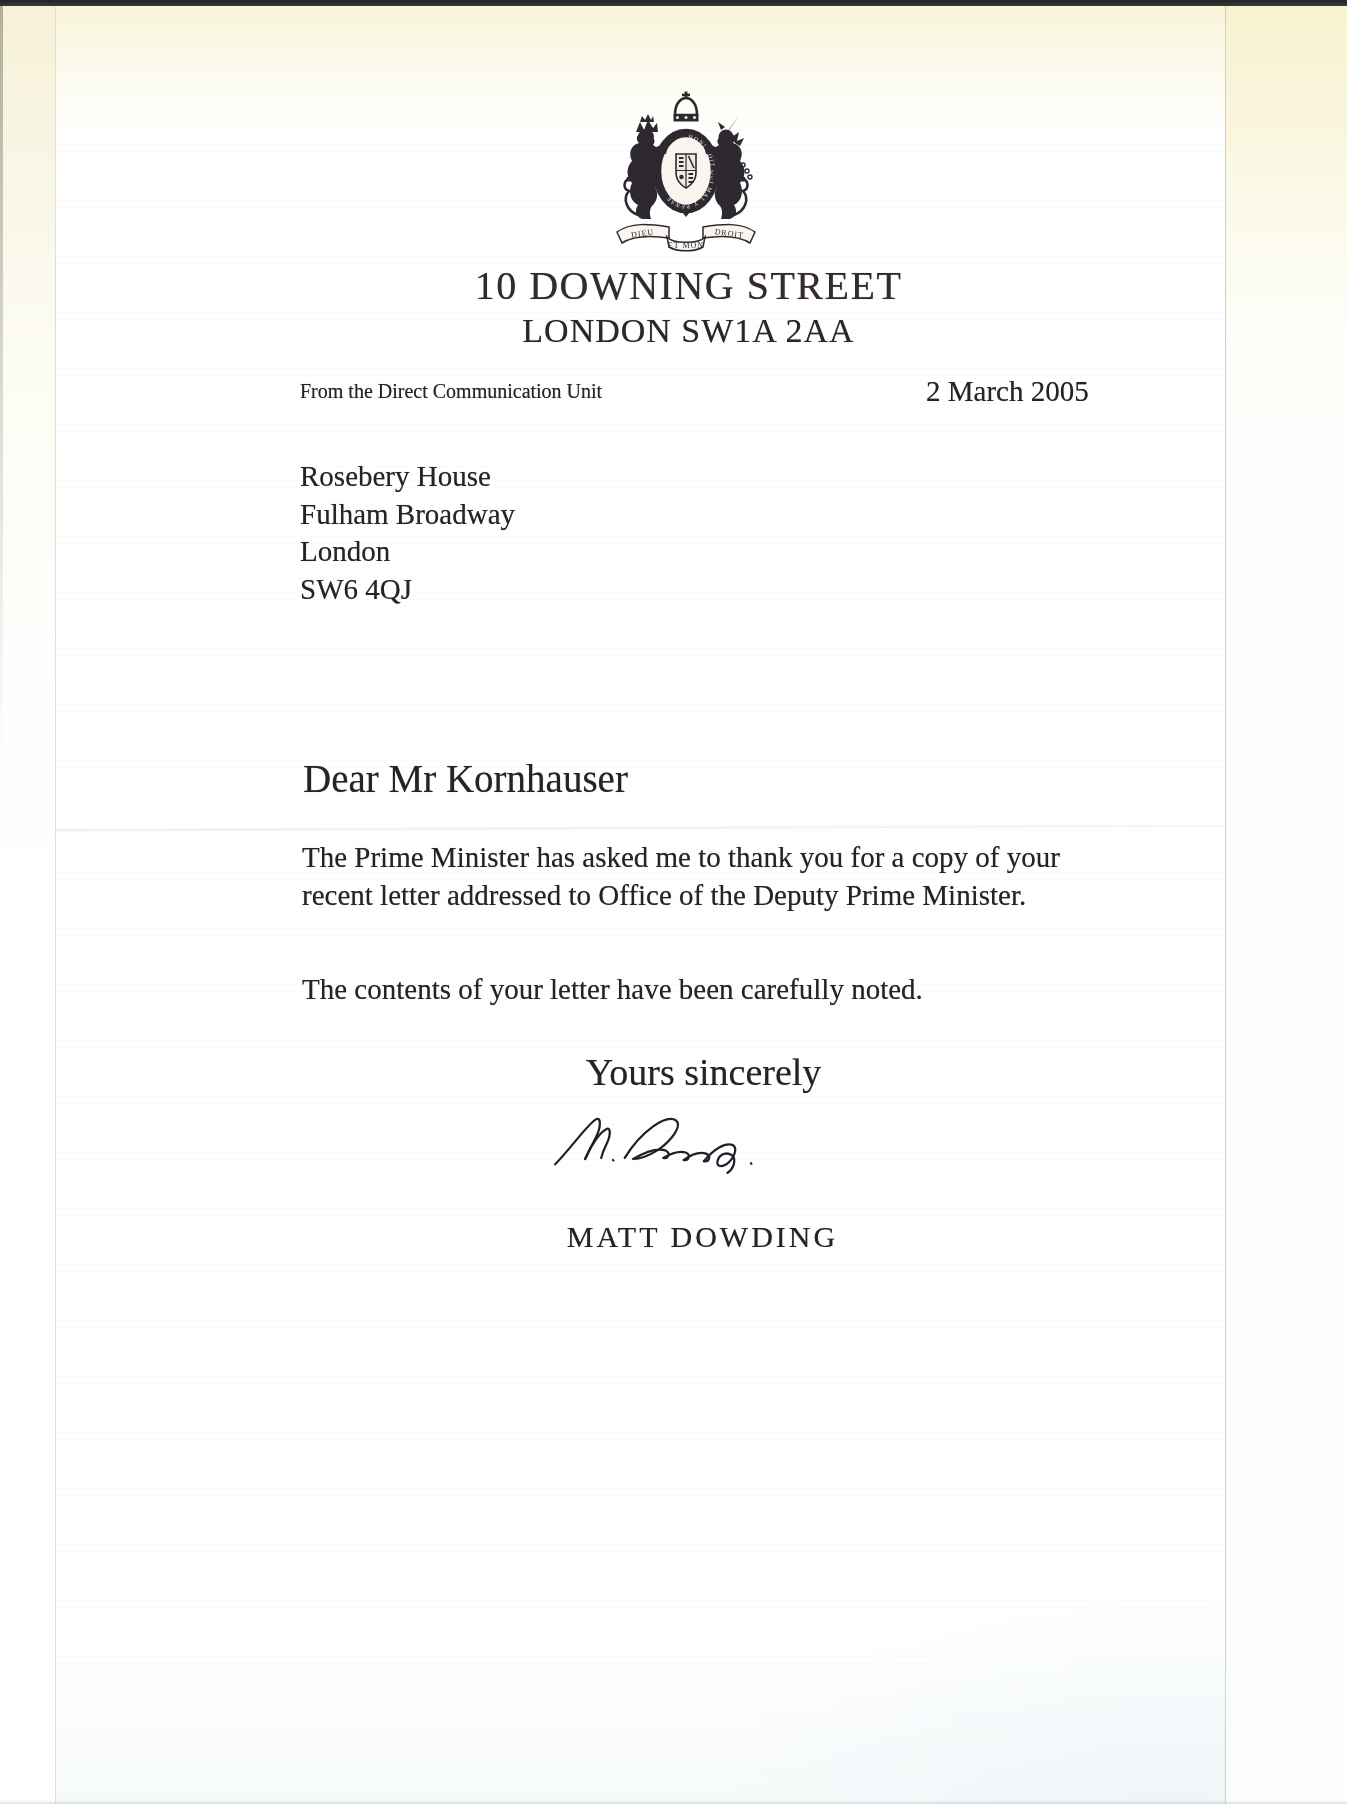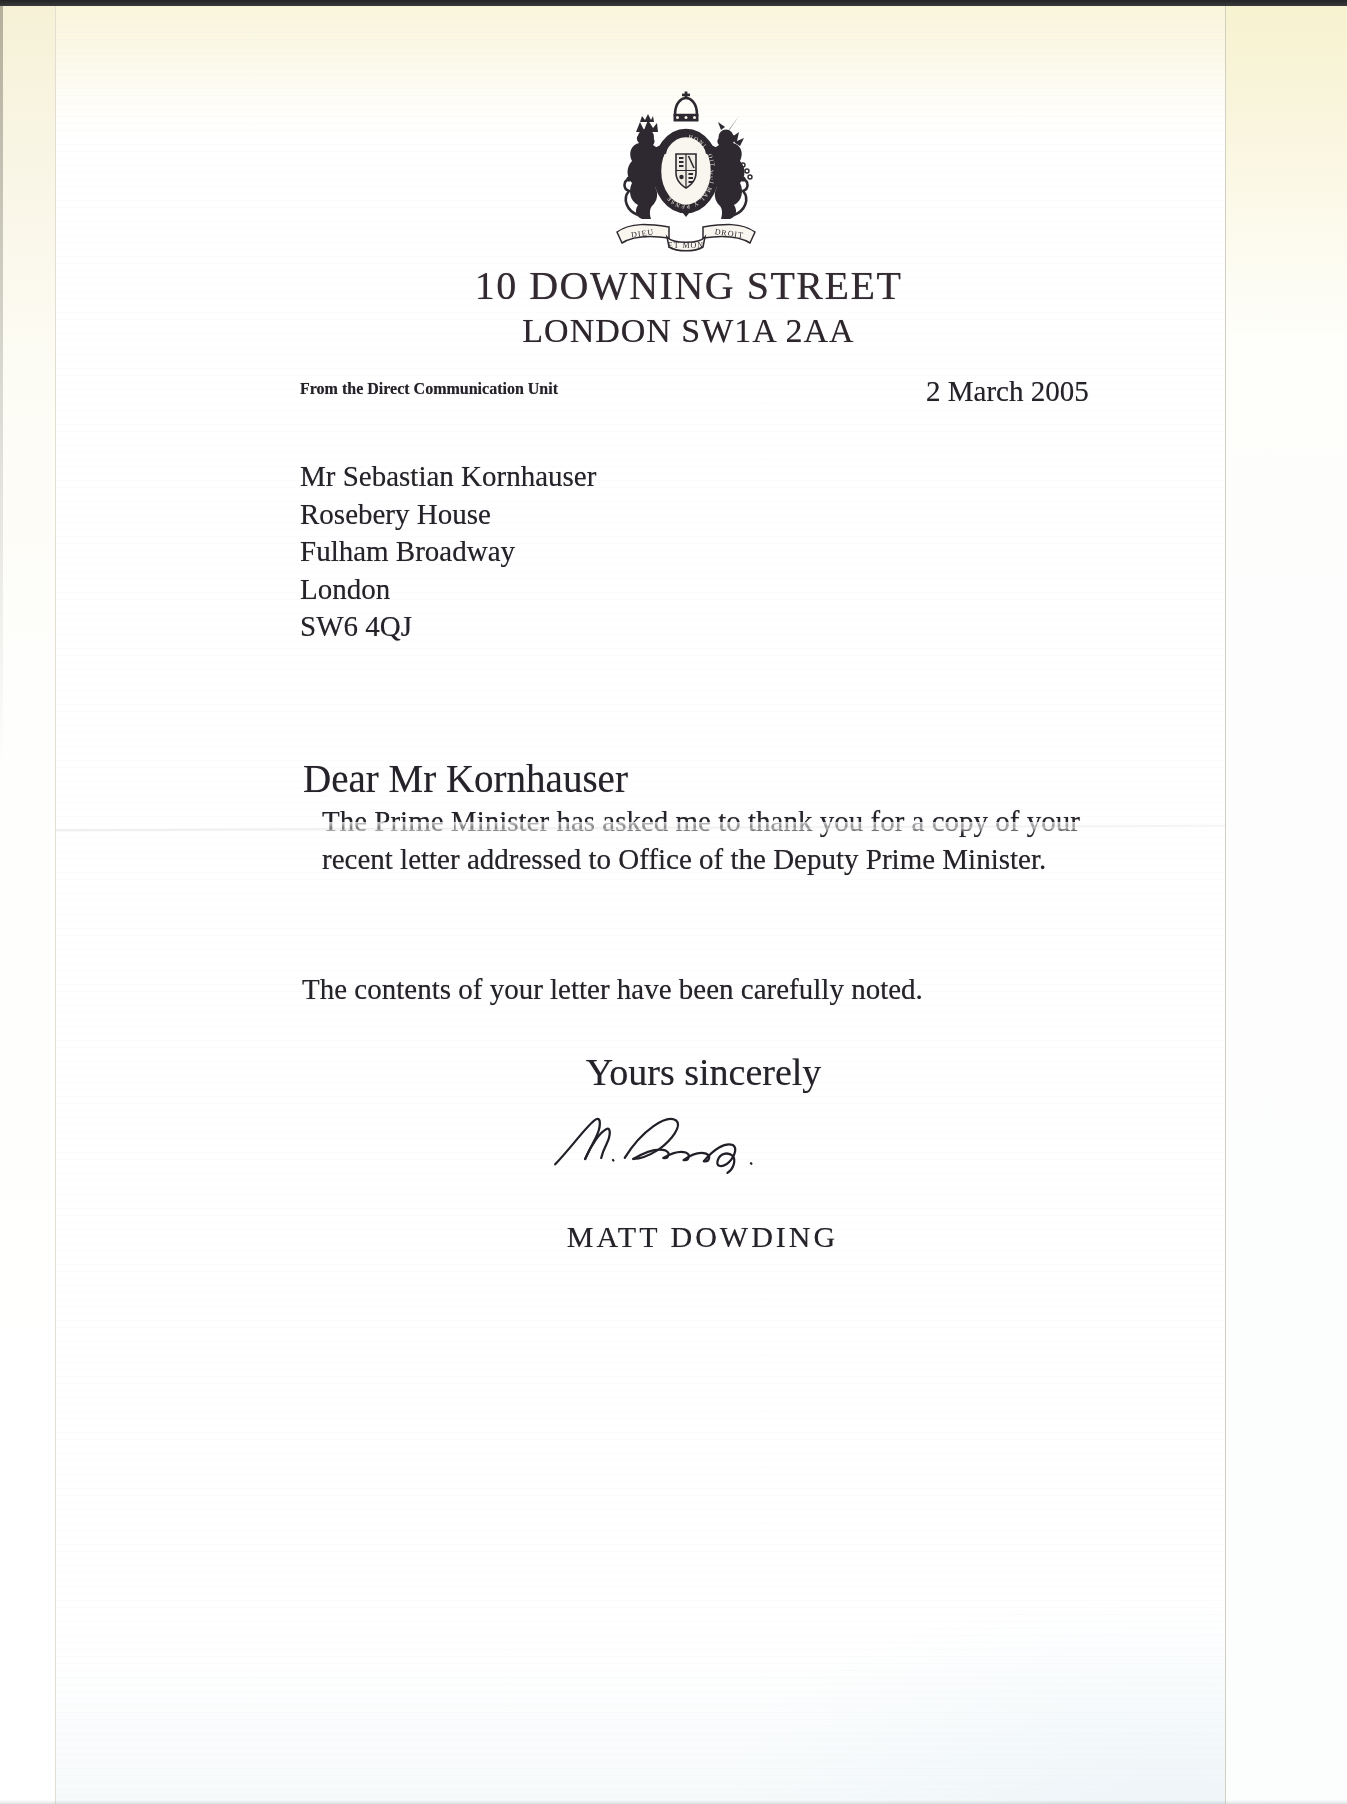--- a/index.html
+++ b/index.html
@@ -32,26 +32,26 @@
       radial-gradient(640px 300px at 95% 100%, rgba(228,240,245,.45), rgba(228,240,245,0) 70%),
       repeating-linear-gradient(0deg, rgba(226,230,234,.14) 0 1px, rgba(255,255,255,0) 1px 7px),
       linear-gradient(180deg,#f9f5da 0px,#fbf8e7 45px,#fefdf5 85px,#ffffff 130px,#ffffff 1640px,#f7fafb 1798px);
   }
   .abs{position:absolute;}
   .ink{color:#26222a;text-shadow:0 0 .7px rgba(46,38,44,.55);padding-left:48px;}
   
   .crest{left:535px;top:84px;width:190px;height:162px;}
   .lh-title{left:0;top:256px;width:100%;text-align:center;font-size:40px;letter-spacing:1.5px;color:#322a30;text-shadow:0 0 .8px rgba(50,42,48,.6);}
   .lh-city{left:0;top:306px;width:100%;text-align:center;font-size:34px;letter-spacing:1px;color:#2c252b;text-shadow:0 0 .7px rgba(50,42,48,.55);}
-  .from-line{left:196px;top:374px;font-size:16px;font-weight:bold;}
+  .from-line{left:196px;top:374px;font-size:20px;}
   .date-line{left:822px;top:369px;font-size:29px;}
   .recipient{left:196px;top:452px;font-size:29px;line-height:37.5px;}
   .salutation{left:199px;top:750px;font-size:39px;}
   .para{left:198px;width:800px;font-size:29px;line-height:38px;}
-  .para1{top:796px;margin-left:20px;}
+  .para1{top:832px;}
   .para2{top:964px;}
   .closing{left:0;top:1044px;width:100%;text-align:center;text-indent:30px;font-size:38px;}
   .signature{left:496px;top:1098px;width:230px;height:80px;}
   .signer{left:0;top:1214px;width:100%;text-align:center;text-indent:28px;font-size:30px;letter-spacing:3px;}
   
   .crease{
     left:56px;top:827px;width:1169px;height:3px;z-index:4;transform:rotate(-.22deg);
     background:linear-gradient(180deg,rgba(122,116,104,.22),rgba(255,255,255,.55));
     box-shadow:0 -6px 10px -4px rgba(170,165,150,.28), 0 2px 3px -1px rgba(255,255,255,.8);
   }
@@ -132,21 +132,20 @@
       </g>
     </svg>
 
     <div class="abs ink lh-title">10 DOWNING STREET</div>
     <div class="abs ink lh-city">LONDON SW1A 2AA</div>
 
     <div class="abs ink from-line">From the Direct Communication Unit</div>
     <div class="abs ink date-line">2 March 2005</div>
 
     <div class="abs ink recipient">
-      <div>Mr Sebastian Kornhauser</div>
       <div>Rosebery House</div>
       <div>Fulham Broadway</div>
       <div>London</div>
       <div>SW6 4QJ</div>
     </div>
 
     <div class="abs ink salutation">Dear Mr Kornhauser</div>
 
     <div class="abs ink para para1">The Prime Minister has asked me to thank you for a copy of your recent letter addressed to Office of the Deputy Prime Minister.</div>
     <div class="abs ink para para2">The contents of your letter have been carefully noted.</div>

